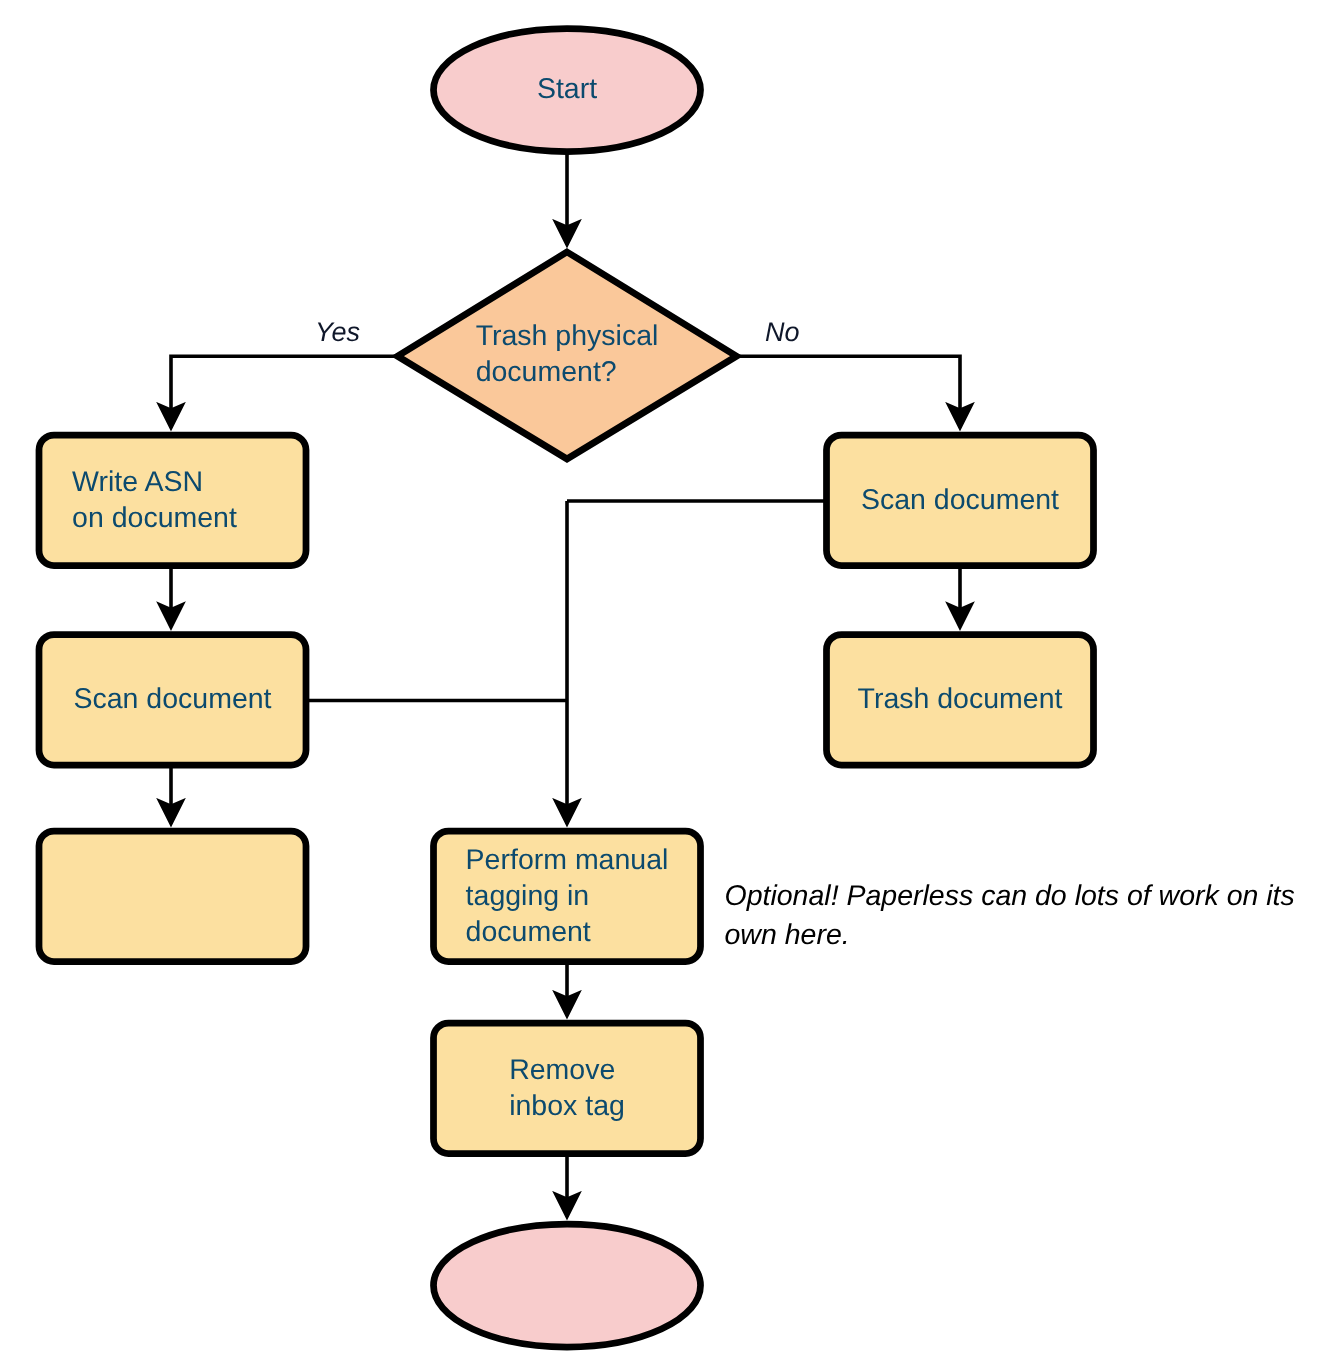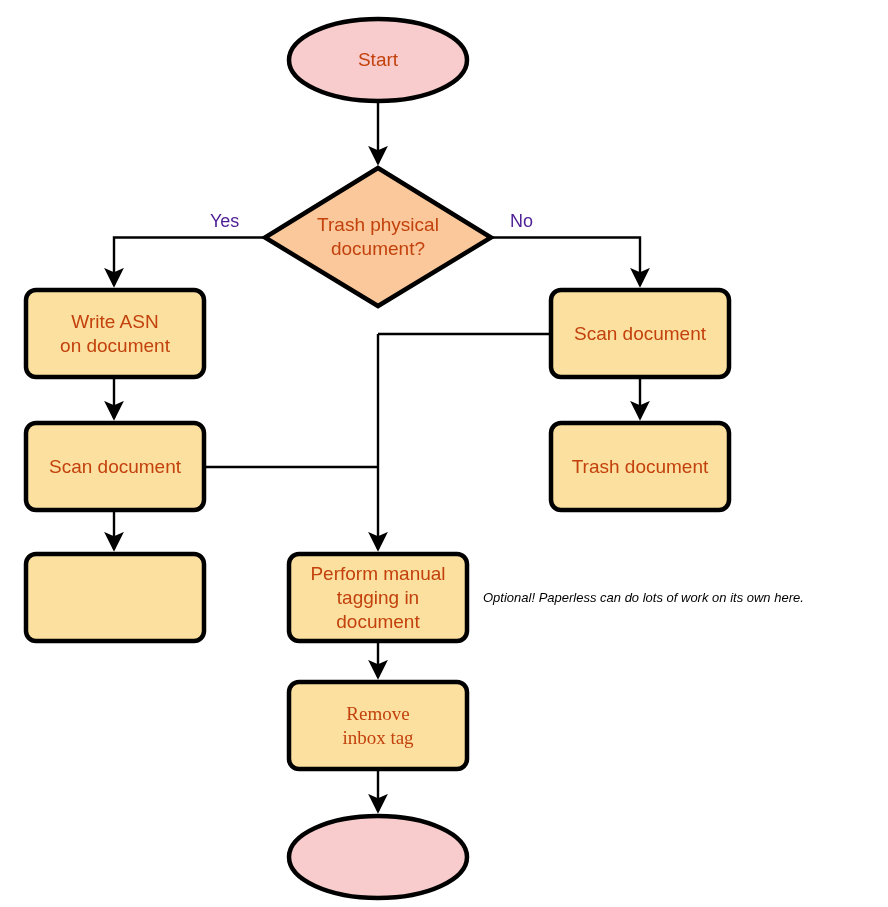--- a/index.html
+++ b/index.html
@@ -22,37 +22,37 @@
     left: 0;
     top: 0;
     width: 888px;
     height: 907px;
   }
   .node-label {
     position: absolute;
     display: flex;
     align-items: center;
     justify-content: center;
-    text-align: center;
     font-size: 19px;
     line-height: 24px;
-    color: #c2410c;
+    color: #0c4a6e;
     white-space: pre-line;
     pointer-events: none;
   }
   .edge-label {
     position: absolute;
     font-size: 18px;
-    color: #4c1d95;
+    color: #0f172a;
     white-space: nowrap;
+    font-style: italic;
   }
   .note {
     position: absolute;
     font-style: italic;
-    font-size: 13px;
+    font-size: 19px;
     line-height: 26px;
     color: #000000;
     width: 405px;
   }
 </style>
 </head>
 <body>
 
 <div id="canvas">
 
@@ -103,35 +103,35 @@
     <rect x="289" y="682" width="178" height="87" rx="10" ry="10" fill="#FCE0A0" stroke="#000000" stroke-width="4.5"></rect>
 
     <ellipse cx="378" cy="857" rx="89" ry="41" fill="#F8CCCC" stroke="#000000" stroke-width="4.5"></ellipse>
   </svg>
 
   <div class="node-label" style="left:289px; top:19px; width:178px; height:82px;">Start</div>
 
   <div class="node-label" style="left:278px; top:168px; width:200px; height:138px;">Trash physical
 document?</div>
 
-  <div class="node-label" style="left:26px; top:290px; width:178px; height:87px;">Write ASN
+  <div class="node-label" style="left:14px; top:290px; width:178px; height:87px;">Write ASN
 on document</div>
 
   <div class="node-label" style="left:26px; top:423px; width:178px; height:87px;">Scan document</div>
 
 
   <div class="node-label" style="left:551px; top:290px; width:178px; height:87px;">Scan document</div>
 
   <div class="node-label" style="left:551px; top:423px; width:178px; height:87px;">Trash document</div>
 
   <div class="node-label" style="left:289px; top:554px; width:178px; height:87px;">Perform manual
 tagging in
 document</div>
 
-  <div class="node-label" style="left:289px; top:682px; width:178px; height:87px;font-family:Liberation Serif, serif;">Remove
+  <div class="node-label" style="left:289px; top:682px; width:178px; height:87px;">Remove
 inbox tag</div>
 
 
   <div class="edge-label" style="left:210px; top:211px;">Yes</div>
 
   <div class="edge-label" style="left:510px; top:211px;">No</div>
 
   <div class="note" style="left:483px; top:585px;">Optional! Paperless can do lots of work on its own here.</div>
 
 </div>

